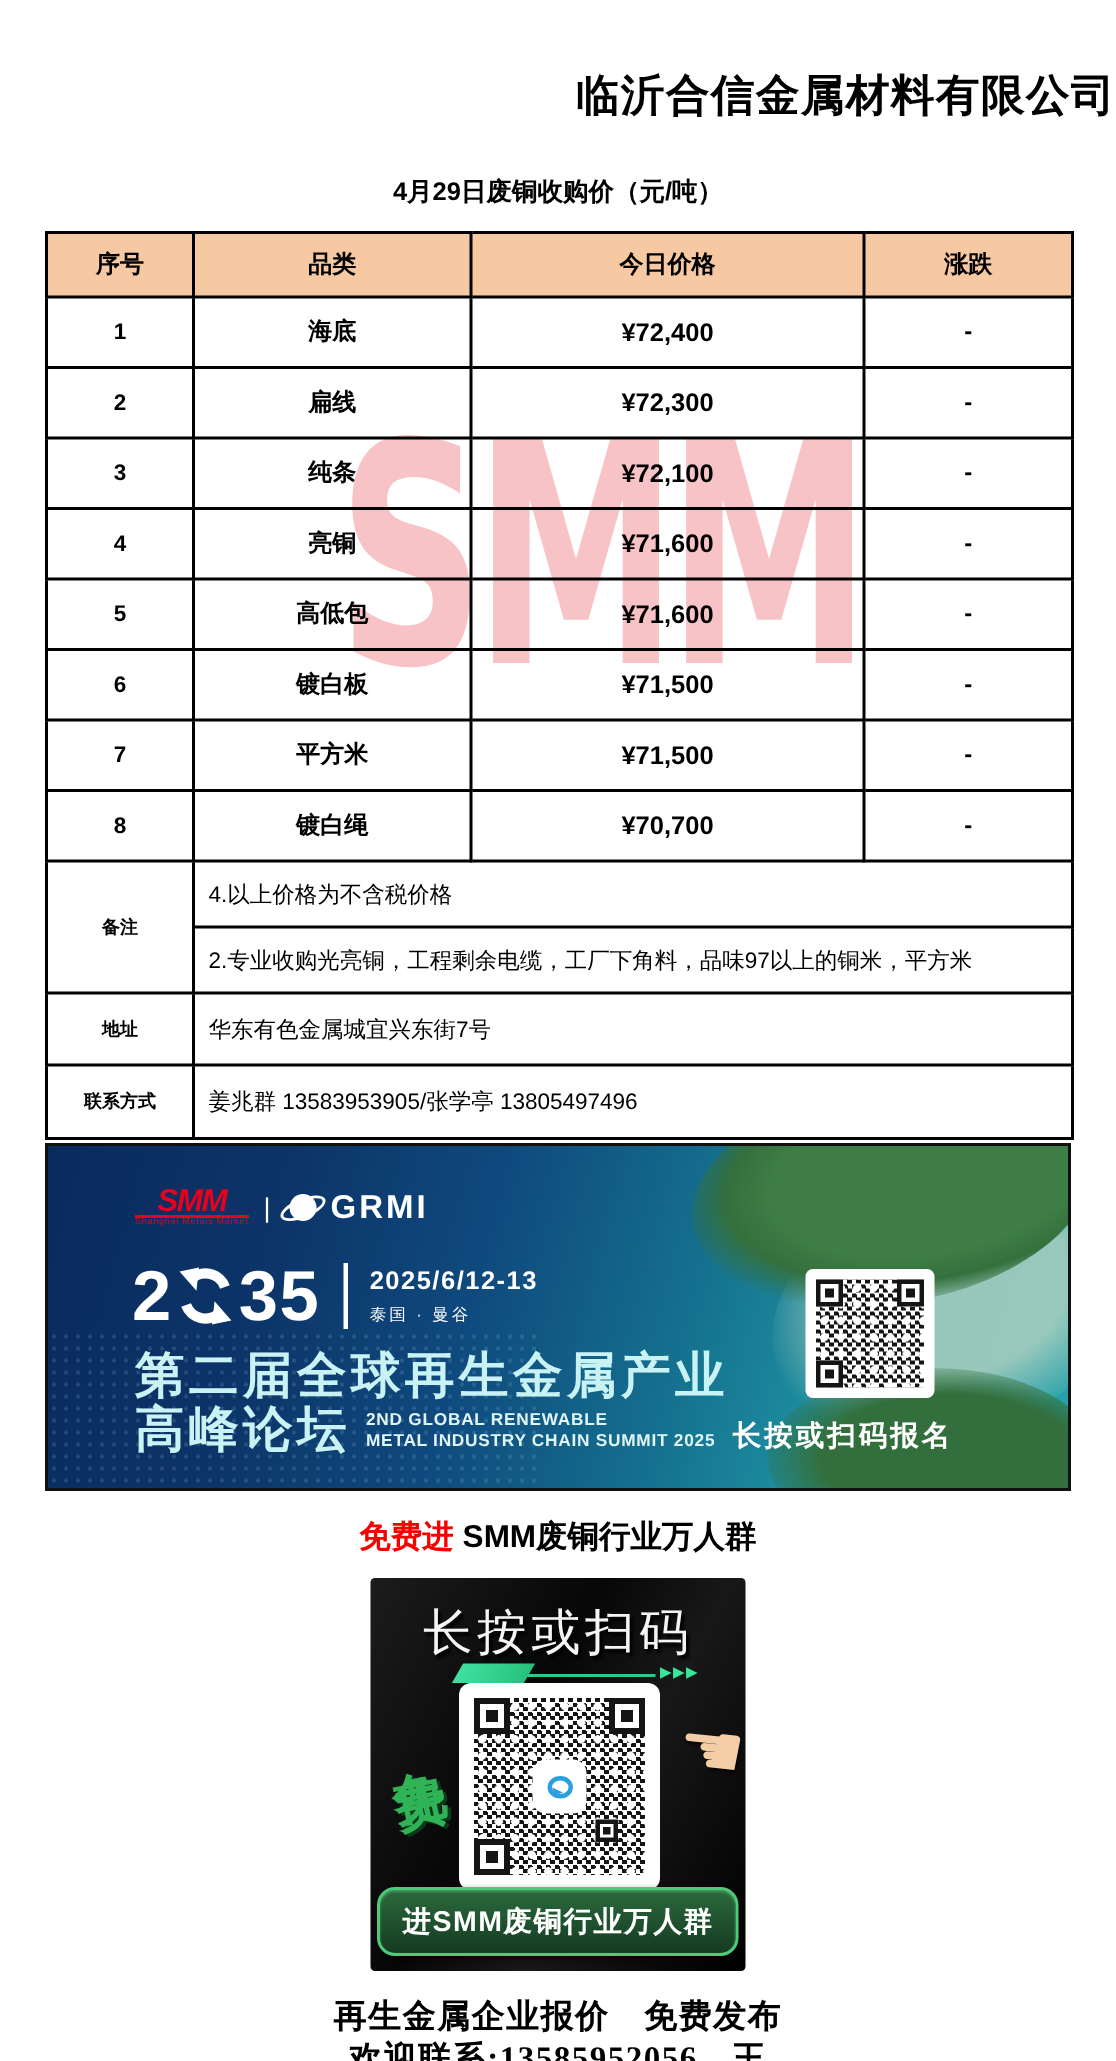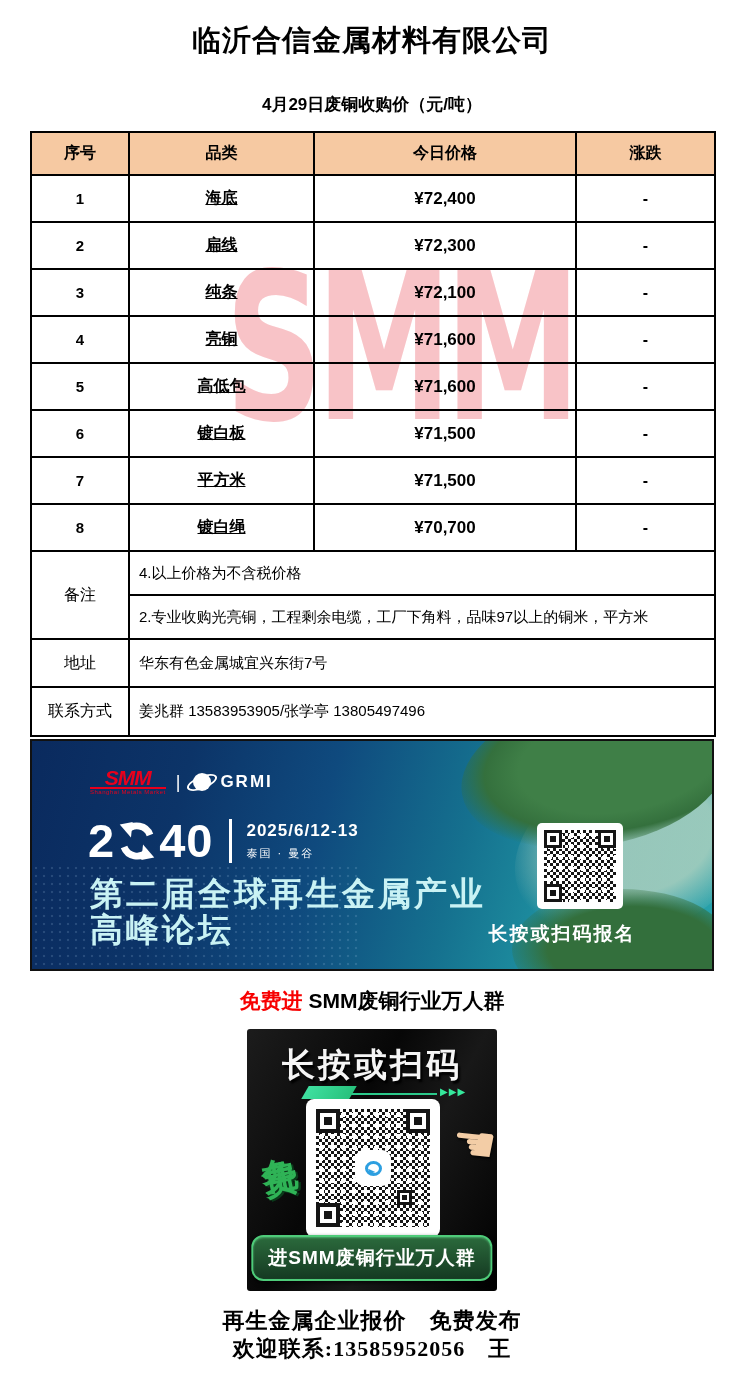--- a/index.html
+++ b/index.html
@@ -3,44 +3,44 @@
 <meta charset="utf-8">
 <style>
   * { margin:0; padding:0; box-sizing:border-box; }
   html,body { width:744px; }
   body {
     height:1374px; background:#ffffff; overflow:hidden; position:relative;
     font-family:"Liberation Sans", sans-serif; color:#000;
   }
 
   
-  .title { padding-top:21px; text-align:center; font-size:29px; font-weight:bold; letter-spacing:1px; }
+  .title { padding-top:44px; text-align:right; font-size:29px; font-weight:bold; letter-spacing:1px; }
   .subtitle { margin-top:32px; text-align:center; font-size:17px; font-weight:bold; }
 
   
   .table-wrap { position:relative; margin:15px 30px 0; width:684px; }
   .watermark {
     position:absolute; left:195px; top:115px; z-index:1;
     font-family:"DejaVu Sans", sans-serif; font-weight:900; font-size:155px; line-height:1;
     letter-spacing:-8px; color:#f8c3c7;
     transform:scale(0.88,1.32); transform-origin:left top;
   }
   table.price { position:relative; z-index:2; border-collapse:collapse; width:684px; table-layout:fixed; }
   .price th, .price td { border:2px solid #000; text-align:center; vertical-align:middle; background:transparent; }
   .price thead tr { height:43px; }
   .price thead th { background:#f6c9a2; font-size:16px; font-weight:bold; }
   .price tbody tr.data-row { height:47px; }
   .cell-no { font-size:15px; font-weight:bold; }
-  .cell-cat { font-size:16px; font-weight:bold;text-decoration:underline; }
+  .cell-cat { font-size:16px; font-weight:bold; }
   .cell-price { font-size:17px; font-weight:bold; }
   .cell-change { font-size:16px; font-weight:bold; }
   .row-note { height:44px; }
   .row-addr { height:48px; }
   .row-contact { height:49px; }
-  .label-cell { font-size:16px; font-weight:normal;margin-top:32px; }
+  .label-cell { font-size:12px; font-weight:bold;margin-top:32px; }
   .value-cell { text-align:left !important; font-size:15px; font-weight:normal; padding-left:9px; }
 
   
   .banner {
     position:relative; margin:2px 30px 0; width:684px; height:232px;
     border:2px solid #111; overflow:hidden;
     background:linear-gradient(105deg,#0a2a5e 0%,#0c3468 22%,#0f4a7e 42%,#15718f 62%,#1f93a2 78%,#27a2ab 100%);
   }
   .b-layer { position:absolute; pointer-events:none; }
   .b-sand { right:-40px; top:25px; width:240px; height:170px; border-radius:50%;
@@ -54,21 +54,21 @@
 
   .logo-row { position:absolute; left:58px; top:28px; display:flex; align-items:center; gap:10px; z-index:3; }
   .smm-logo { text-align:center; }
   .smm-logo .smm-word { font-size:21px; font-weight:900; font-style:italic; color:#e8001c; letter-spacing:-1px; line-height:18px; border-bottom:2px solid #e8001c; }
   .smm-logo .smm-cap { font-size:6px; color:#e8001c; letter-spacing:.5px; }
   .logo-divider { color:#fff; font-size:18px; font-weight:300; }
   .grmi { display:flex; align-items:center; gap:6px; }
   .grmi-icon { position:relative; width:24px; height:24px; }
   .grmi-globe { position:absolute; left:3px; top:3px; width:18px; height:18px; border-radius:50%; background:#fff; }
   .grmi-orbit { position:absolute; left:-4px; top:6px; width:32px; height:13px; border:2.5px solid #fff; border-radius:50%; transform:rotate(-22deg); }
-  .grmi-label { color:#fff; font-size:17px; font-weight:900; letter-spacing:2px; }
+  .grmi-label { color:#fff; font-size:22px; font-weight:900; letter-spacing:2px; }
 
   .year-row { position:absolute; left:56px; top:76px; display:flex; align-items:center; z-index:3; }
   .year-part { color:#fff; font-size:47px; font-weight:900; line-height:48px; letter-spacing:1px; }
   .year-o { width:38px; height:44px; margin:0 3px; }
   .year-div { width:3px; height:44px; background:#fff; margin:0 14px 0 16px; }
   .date-block { color:#fff; }
   .b-date { font-size:17px; font-weight:bold; letter-spacing:1px; }
   .b-loc { font-size:11px; margin-top:5px; letter-spacing:2px; }
 
   .b-title1 { position:absolute; left:58px; top:131px; z-index:3; color:#c9f2f4; font-size:33px; font-weight:900; letter-spacing:3px; }
@@ -90,21 +90,21 @@
     color:#fff; font-size:19px; font-weight:bold; letter-spacing:2px; }
 
   
   .promo { margin-top:16px; text-align:center; font-size:21px; font-weight:bold; }
   .promo .free { color:#f70000; }
 
   
   .qr-card { position:relative; margin:14px auto 0; width:250px; height:262px; border-radius:3px; overflow:hidden;
     background:linear-gradient(118deg,#1c1c1c 0%,#070707 40%,#181818 62%,#000 100%); }
   .qc-title { position:absolute; top:14px; width:100%; text-align:center; color:#f5f5f5;
-    font-size:33px; font-weight:700; letter-spacing:3px; text-shadow:2px 3px 2px #000; }
+    font-size:33px; font-weight:400; letter-spacing:3px; text-shadow:2px 3px 2px #000; }
   .qc-line { position:absolute; left:62px; top:64px; width:128px; height:2px; background:#2bc98b; }
   .qc-arrows { position:absolute; left:193px; top:57px; color:#35e89c; font-size:10px; letter-spacing:1px; }
   .qc-tab { position:absolute; left:58px; top:57px; width:48px; height:13px; transform:skewX(-30deg);
     background:linear-gradient(90deg,#3fe0a0,#27c17c); }
   .qc-qr { position:absolute; left:59px; top:70px; width:134px; height:138px; background:#fff; border-radius:8px; padding:10px; }
   .qc-qr .finder { width:24px; height:24px; border-width:4px; box-shadow:inset 0 0 0 4px #fff; }
   .qc-qr .finder::after { inset:4px; }
   .mini-finder { position:absolute; right:18px; bottom:22px; width:15px; height:15px; background:#fff; border:3px solid #151515; }
   .mini-finder::after { content:""; position:absolute; inset:2px; background:#151515; }
   .qc-logo { position:absolute; left:50%; top:50%; transform:translate(-50%,-50%); width:36px; height:36px;
@@ -238,31 +238,35 @@
   </div>
 
   <div class="year-row">
     <span class="year-part">2</span>
     <svg class="year-o" viewBox="0 0 44 48">
       <path d="M37 17 A16 16 0 0 0 10 12" fill="none" stroke="#fff" stroke-width="8"></path>
       <path d="M7 31 A16 16 0 0 0 34 36" fill="none" stroke="#fff" stroke-width="8"></path>
       <polygon points="2,5 15,20 17,2" fill="#fff"></polygon>
       <polygon points="42,43 29,28 27,46" fill="#fff"></polygon>
     </svg>
-    <span class="year-part">40</span>
+    <span class="year-part">35</span>
     <span class="year-div"></span>
     <span class="date-block">
       <div class="b-date">2025/6/12-13</div>
       <div class="b-loc">泰国 · 曼谷</div>
     </span>
   </div>
 
   <div class="b-title1">第二届全球再生金属产业</div>
   <div class="b-title2-row">
     <span class="b-title2">高峰论坛</span>
+    <span class="b-english">
+      <div>2ND GLOBAL RENEWABLE</div>
+      <div>METAL INDUSTRY CHAIN SUMMIT 2025</div>
+    </span>
   </div>
 
   <div class="b-qr">
     <div class="qr-pattern">
       <span class="finder f-tl"></span>
         <span class="finder f-tr"></span>
         <span class="finder f-bl"></span>
     </div>
   </div>
   <div class="b-qr-caption">长按或扫码报名</div>

